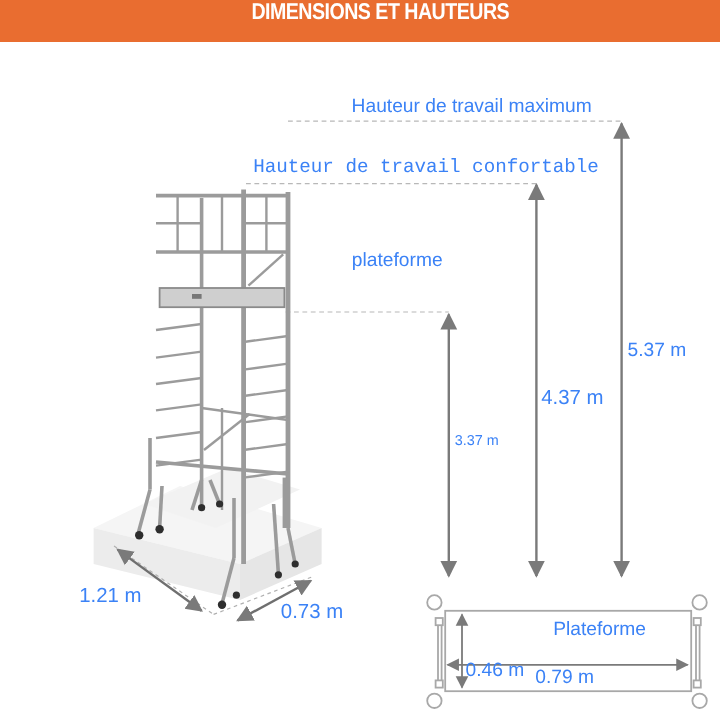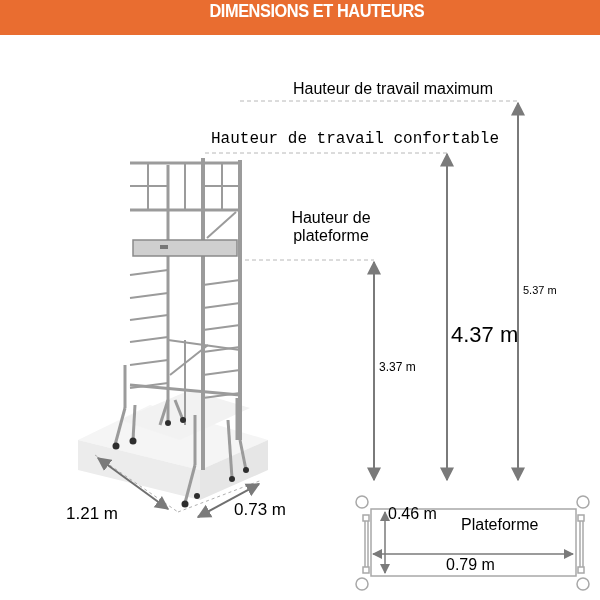--- a/index.html
+++ b/index.html
@@ -3,21 +3,21 @@
 <meta charset="utf-8">
 <style>
   html, body { margin: 0; padding: 0; background: #ffffff; }
   body { width: 600px; height: 600px; position: relative; overflow: hidden;
          font-family: "Liberation Sans", "DejaVu Sans", sans-serif; color: #6b6b6b; }
   .banner { position: absolute; left: 0; top: 0; width: 600px; height: 35px;
             background: #e96d30; display: flex; align-items: flex-start; justify-content: center; padding-left: 17px; }
   .banner-title { color: #ffffff; font-weight: bold; font-size: 19px; letter-spacing: -0.5px;
                   transform: scaleX(0.86); transform-origin: center; }
   svg.art { position: absolute; left: 0; top: 0; }
-  .lbl { position: absolute; font-size: 16px; color: #000000; white-space: nowrap; line-height: 1.15; }
+  .lbl { position: absolute; font-size: 16px; color: #3b82f6; white-space: nowrap; line-height: 1.15; }
   .lbl.center { text-align: center; }
 </style>
 </head>
 <body>
 
 <div class="banner">
   <span class="banner-title">DIMENSIONS ET HAUTEURS</span>
 </div>
 
 <svg class="art" width="600" height="600" viewBox="0 0 600 600">
@@ -144,26 +144,25 @@
   </g>
   <g stroke="#7a7a7a" stroke-width="1.5" fill="none">
     <line x1="385" y1="512" x2="385" y2="573" marker-start="url(#ah)" marker-end="url(#ah)"></line>
     <line x1="373" y1="554" x2="573" y2="554" marker-start="url(#ah)" marker-end="url(#ah)"></line>
   </g>
 </svg>
 
 <div class="lbl" style="left:293px; top:80px;">Hauteur de travail maximum</div>
 <div class="lbl" style="left:211px; top:130px;font-family:Liberation Mono, monospace;">Hauteur de travail confortable</div>
 <div class="lbl center" style="left:287px; top:209px; width:88px;">
-  <div>Hauteur de</div>
   <div>plateforme</div>
 </div>
 
 <div class="lbl" style="left:379px; top:361px; font-size:12px;">3.37 m</div>
-<div class="lbl" style="left:451px; top:322px; font-size:22px;">4.37 m</div>
-<div class="lbl" style="left:523px; top:284px; font-size:11px;">5.37 m</div>
+<div class="lbl" style="left:451px; top:322px; font-size:17px;">4.37 m</div>
+<div class="lbl" style="left:523px; top:284px; font-size:16px;">5.37 m</div>
 
-<div class="lbl" style="left:66px; top:487px; font-size:17px;margin-top:17px;">1.21 m</div>
+<div class="lbl" style="left:66px; top:487px; font-size:17px;">1.21 m</div>
 <div class="lbl" style="left:234px; top:500px; font-size:17px;">0.73 m</div>
 
 <div class="lbl" style="left:461px; top:516px;">Plateforme</div>
-<div class="lbl" style="left:388px; top:505px;">0.46 m</div>
+<div class="lbl" style="left:388px; top:550px;">0.46 m</div>
 <div class="lbl" style="left:446px; top:556px;">0.79 m</div>
 
 </body></html>

